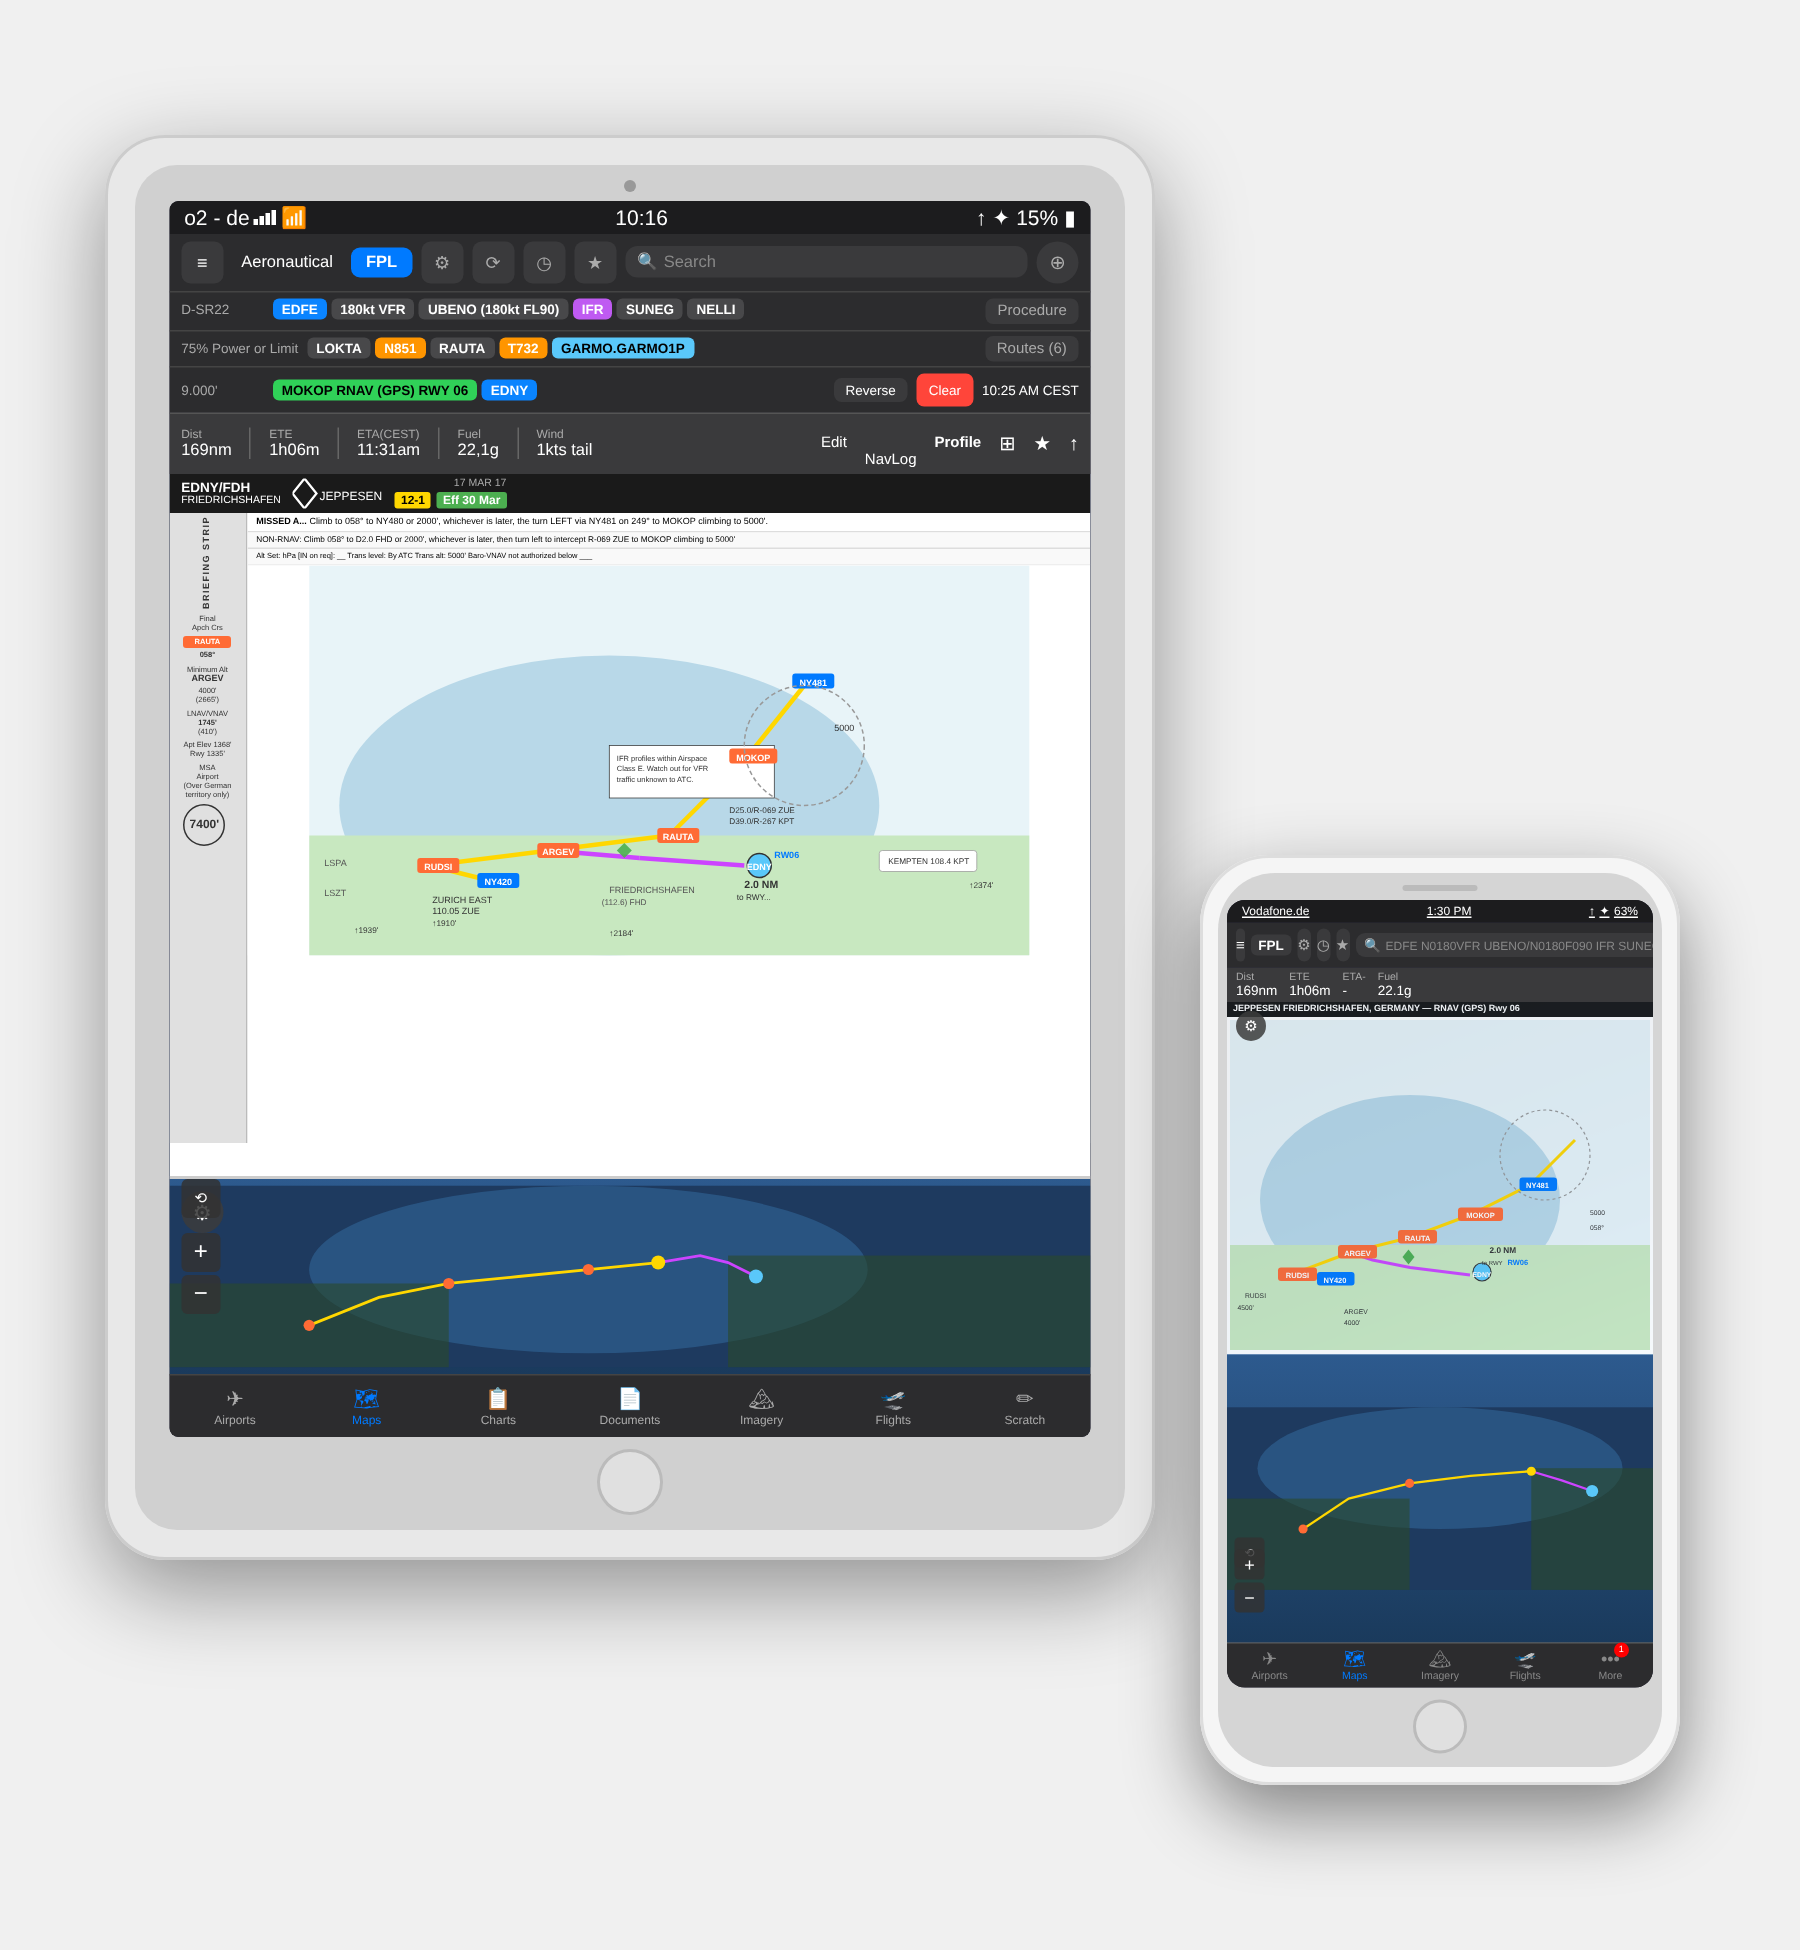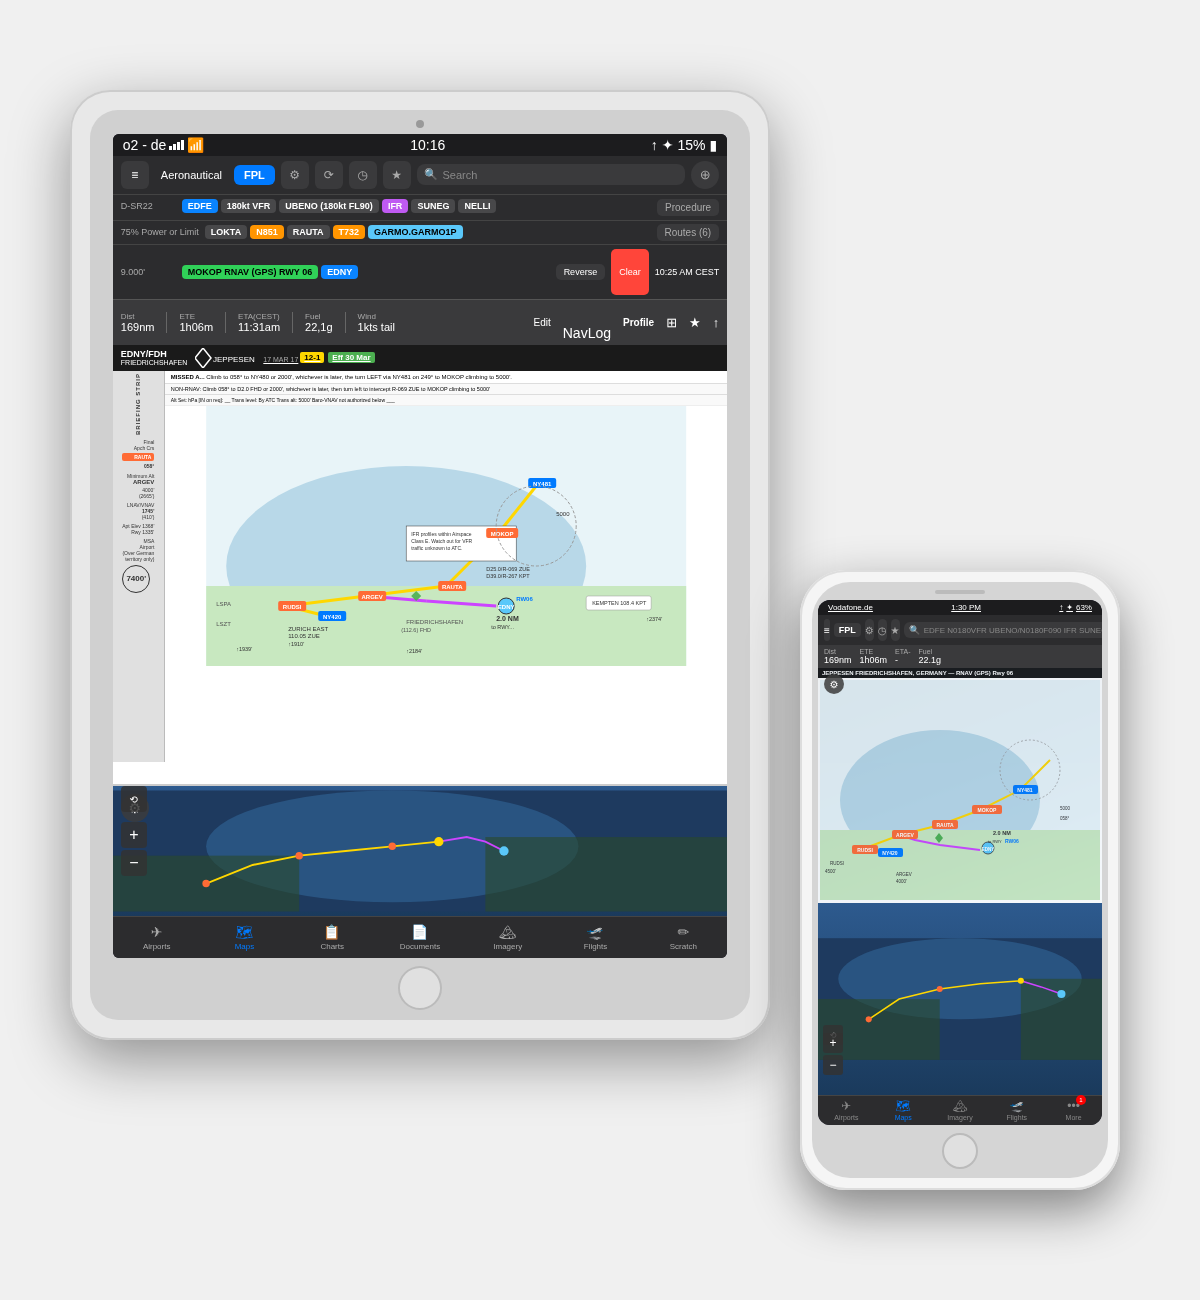--- a/index.html
+++ b/index.html
@@ -242,21 +242,21 @@
       background: #3a3a3c;
       color: white;
       font-size: 9px;
       padding: 3px 8px;
       border-radius: 5px;
     }
     .clear-btn {
       background: #FF453A;
       color: white;
       font-size: 9px;
-      padding: 18px 8px;
+      padding: 6px 8px;
       border-radius: 5px;
     }
     .time-display {
       color: white;
       font-size: 9px;
     }
 
     
     .flight-info-row {
       background: #3a3a3c;
@@ -736,21 +736,21 @@
           <div class="fi-group">
             <span class="fi-label">Fuel</span>
             <span class="fi-value">22,1g</span>
           </div>
           <div class="fi-group" style="border-right:none">
             <span class="fi-label">Wind</span>
             <span class="fi-value">1kts tail</span>
           </div>
           <div class="fi-actions">
             <span style="font-size:10px;color:white;">Edit</span>
-            <span style="font-size:14px;color:white;margin-top:21px;">NavLog</span>
+            <span style="font-size:10px;color:white;margin-top:21px;">NavLog</span>
             <span style="font-size:10px;color:white;font-weight:bold;">Profile</span>
             <span>⊞</span>
             <span>★</span>
             <span>↑</span>
           </div>
         </div>
 
         <div class="map-area">
           <div class="map-bg">
 
@@ -758,35 +758,35 @@
 
               <div class="chart-header">
                 <div class="chart-header-left">
                   <div style="font-size:9px;font-weight:bold;">EDNY/FDH</div>
                   <div style="font-size:7px;">FRIEDRICHSHAFEN</div>
                 </div>
                 <svg width="60" height="20" viewBox="0 0 60 20">
                   <polygon points="0,10 8,0 16,10 8,20" fill="none" stroke="white" stroke-width="1.5"></polygon>
                   <text x="18" y="14" fill="white" font-size="8" font-family="sans-serif">JEPPESEN</text>
                 </svg>
-                <div style="display:flex;align-items:flex-end;gap:2px;text-decoration:underline;">
+                <div style="display:flex;flex-direction:column;align-items:flex-end;gap:2px;">
                   <div style="font-size:7px;color:#aaa;">17 MAR 17</div>
                   <div style="display:flex;gap:2px;">
                     <span class="chart-version">12-1</span>
                     <span class="chart-version-new">Eff 30 Mar</span>
                   </div>
                 </div>
               </div>
 
 
               <div style="display:flex;height:calc(100% - 48px);">
 
                 <div style="width:52px;background:#e0e0e0;border-right:1px solid #bbb;font-size:5px;padding:2px;display:flex;flex-direction:column;align-items:center;">
                   <div style="writing-mode:vertical-rl;text-orientation:mixed;transform:rotate(180deg);font-size:6px;font-weight:bold;letter-spacing:1px;color:#333;">BRIEFING STRIP</div>
-                  <div style="margin-top:4px;font-size:5px;text-align:right;color:#333;">
+                  <div style="margin-top:4px;font-size:5px;text-align:center;color:#333;">
                     <div style="margin-bottom:2px;">Final<br>Apch Crs</div>
                     <div style="background:#FF6B35;color:white;padding:1px 3px;border-radius:2px;font-weight:bold;">RAUTA</div>
                     <div style="margin-top:2px;font-weight:bold;">058°</div>
                     <div style="margin-top:4px;font-size:5px;">Minimum Alt</div>
                     <div style="font-weight:bold;font-size:6px;">ARGEV</div>
                     <div style="margin-top:2px;">4000'</div>
                     <div style="font-size:5px;">(2665')</div>
                     <div style="margin-top:3px;font-size:5px;">LNAV/VNAV</div>
                     <div style="font-weight:bold;">1745'</div>
                     <div style="font-size:5px;">(410')</div>

